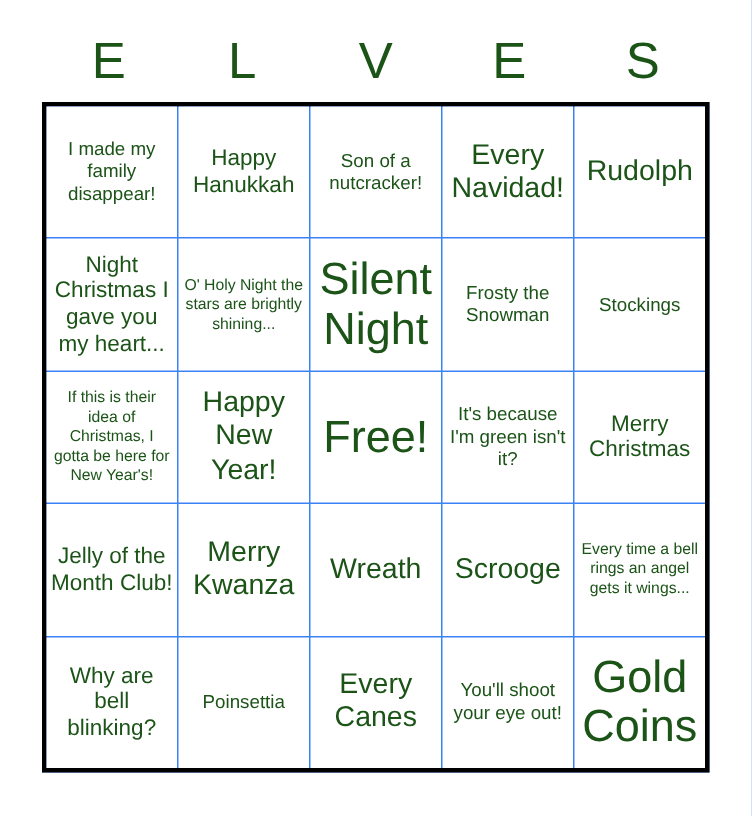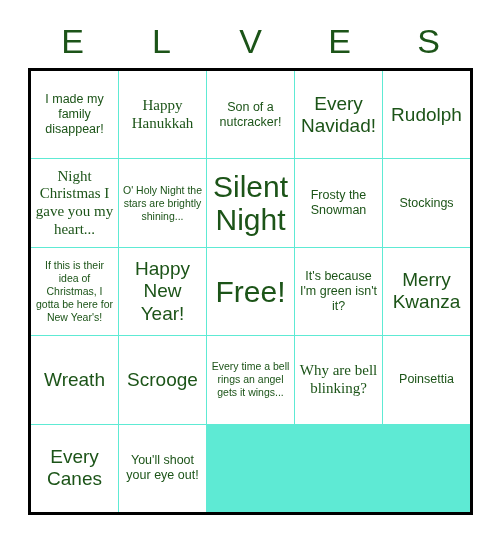--- a/index.html
+++ b/index.html
@@ -51,21 +51,21 @@
     position: absolute;
     left: 28px;
     top: 68px;
     width: 445px;
     height: 447px;
     box-sizing: border-box;
     border: 3px solid #000000;
     display: grid;
     grid-template-columns: repeat(5, 1fr);
     grid-template-rows: repeat(5, 1fr);
-    background: #5eead4;
+    background: #3b82f6;
     gap: 1px;
   }
   .cell {
     background: #ffffff;
     display: flex;
     align-items: center;
     justify-content: center;
     text-align: center;
     padding: 2px 3px;
     box-sizing: border-box;
@@ -74,21 +74,21 @@
   .cell-text {
     color: #1c5418;
     line-height: 1.12;
     display: block;
     width: 100%;
   }
 
   
   .sz-xs .cell-text { font-size: 10.5px; line-height: 1.24; }
   .sz-sm .cell-text { font-size: 12.5px; line-height: 1.2; }
-  .sz-md .cell-text { font-size: 15px;   line-height: 1.18; font-family: Liberation Serif, serif; }
+  .sz-md .cell-text { font-size: 15px;   line-height: 1.18; }
   .sz-lg .cell-text { font-size: 19px;   line-height: 1.16; }
   .sz-xl .cell-text { font-size: 30px;   line-height: 1.12; }
 </style>
 </head>
 <body>
 
 <div id="card">
 
   <div id="header-row">
       <div class="header-letter">E</div>
@@ -134,20 +134,26 @@
       </div>
       <div class="cell sz-lg">
         <span class="cell-text">Happy New Year!</span>
       </div>
       <div class="cell sz-xl">
         <span class="cell-text">Free!</span>
       </div>
       <div class="cell sz-sm">
         <span class="cell-text">It's because I'm green isn't it?</span>
       </div>
+      <div class="cell sz-md">
+        <span class="cell-text">Merry Christmas</span>
+      </div>
+      <div class="cell sz-md">
+        <span class="cell-text">Jelly of the Month Club!</span>
+      </div>
       <div class="cell sz-lg">
         <span class="cell-text">Merry Kwanza</span>
       </div>
       <div class="cell sz-lg">
         <span class="cell-text">Wreath</span>
       </div>
       <div class="cell sz-lg">
         <span class="cell-text">Scrooge</span>
       </div>
       <div class="cell sz-xs">
@@ -158,15 +164,18 @@
       </div>
       <div class="cell sz-sm">
         <span class="cell-text">Poinsettia</span>
       </div>
       <div class="cell sz-lg">
         <span class="cell-text">Every Canes</span>
       </div>
       <div class="cell sz-sm">
         <span class="cell-text">You'll shoot your eye out!</span>
       </div>
+      <div class="cell sz-xl">
+        <span class="cell-text">Gold Coins</span>
+      </div>
     </div>
 
 </div>
 
 </body></html>

